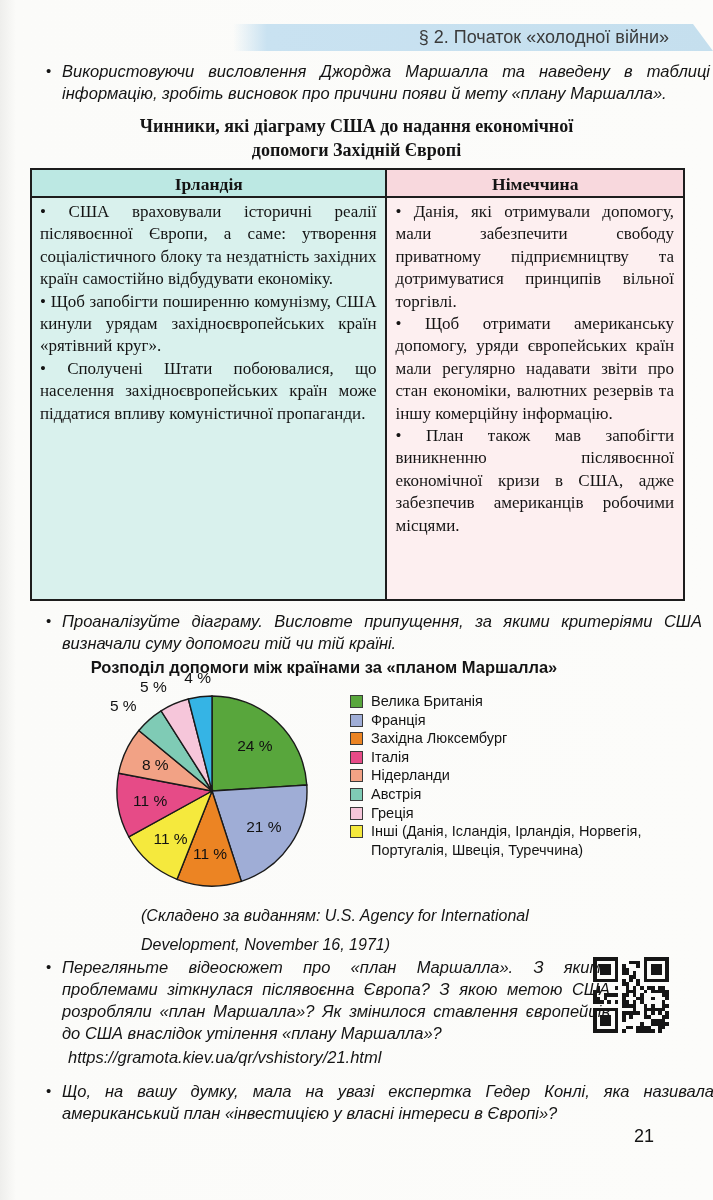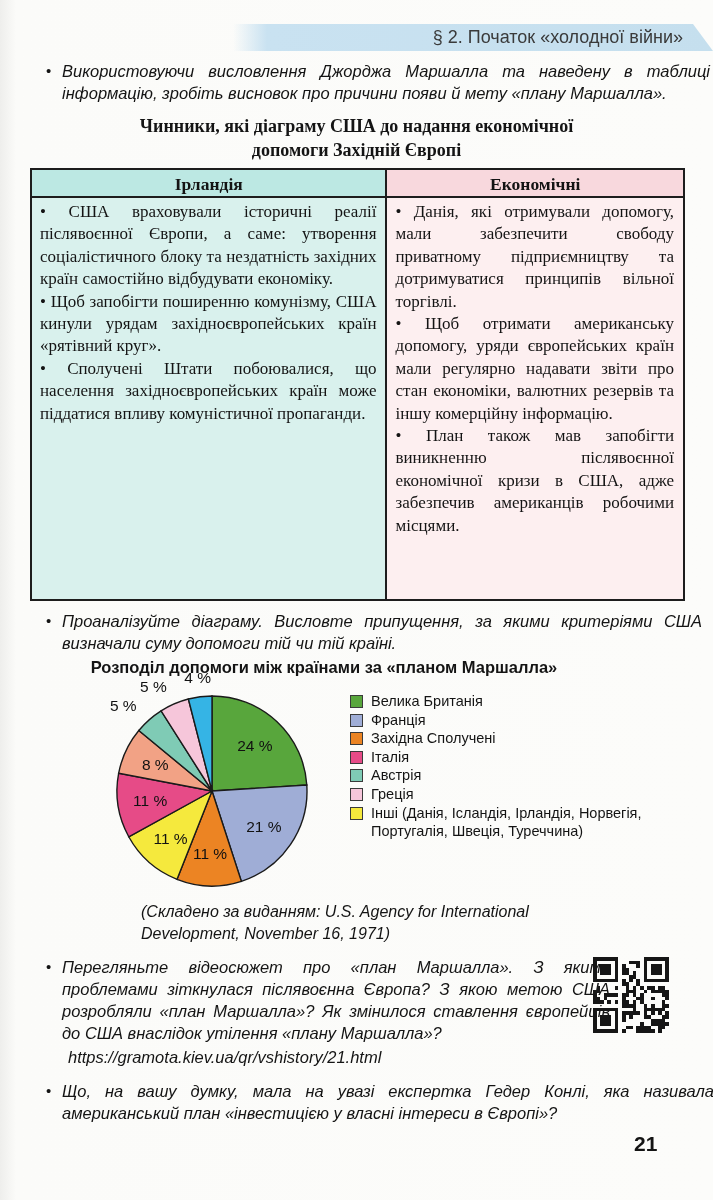--- a/index.html
+++ b/index.html
@@ -9,21 +9,21 @@
     font-family:"Liberation Sans","DejaVu Sans",sans-serif;color:#141414;
   }
   
   .header-bar{
     position:absolute;top:24px;left:233px;width:480px;height:27px;
     background:linear-gradient(to right,rgba(201,226,241,0) 0,#c9e2f1 34px,#c5dfee 100%);
     clip-path:polygon(0 0,460px 0,480px 100%,0 100%);
     text-align:right;line-height:27px;font-size:18px;color:#3a3a3a;
     padding:0;box-sizing:border-box;
   }
-  .header-bar span{padding-right:30px;display:inline-block;}
+  .header-bar span{padding-right:44px;display:inline-block;}
   
   .bullet{position:absolute;padding-left:22px;font-style:italic;font-size:16.5px;line-height:22px;text-align:justify;}
   .bullet::before{content:"•";position:absolute;left:6px;top:0;font-style:normal;font-size:15px;}
   
   .tbl-title{position:absolute;top:114px;left:50%;transform:translateX(-50%);width:500px;
     text-align:center;font-family:"Liberation Serif","DejaVu Serif",serif;
     font-weight:bold;font-size:18px;line-height:24px;}
   
   .factors{position:absolute;top:168px;left:30px;width:655px;height:433px;
     border:2px solid #1d1d1d;box-sizing:border-box;display:grid;
@@ -41,43 +41,43 @@
   .factors li::before{content:"• ";}
   
   .chart-title{position:absolute;top:658px;left:0;width:648px;text-align:center;
     font-weight:bold;font-size:16.5px;}
   .pie-wrap{position:absolute;top:666px;left:85px;width:260px;height:228px;}
   .pie-label{font-size:15.5px;fill:#111;font-family:"Liberation Sans","DejaVu Sans",sans-serif;}
   .legend{position:absolute;top:692px;left:350px;width:330px;font-size:14.5px;line-height:18.6px;}
   .legend-row{display:flex;align-items:flex-start;margin-bottom:0;}
   .swatch{flex:0 0 13px;width:13px;height:13px;margin:3px 8px 0 0;border:1px solid #3a3a3a;box-sizing:border-box;}
   .legend-label{flex:1;}
-  .source{position:absolute;top:901px;left:141px;width:470px;font-style:italic;font-size:16px;line-height:22px;}
+  .source{position:absolute;top:901px;left:141px;width:470px;font-style:italic;font-size:16px;line-height:29px;}
   
   .qr{position:absolute;top:957px;left:593px;width:76px;height:76px;}
   .url-line{display:block;margin-top:2px;padding-left:6px;font-style:italic;color:#141414;text-decoration:none;text-align:left;}
   
-  .pagenum{position:absolute;top:1126px;left:634px;font-weight:bold;font-size:21px;margin-top:6px;}
+  .pagenum{position:absolute;top:1126px;left:634px;font-weight:normal;font-size:18px;}
 </style>
 </head>
 <body>
 
 <div class="page">
 
   <div class="header-bar">
     <span>§ 2. Початок «холодної війни»</span>
   </div>
 
   <div class="bullet" style="top:60px;left:40px;width:648px;">Використовуючи висловлення Джорджа Маршалла та наведену в таблиці інформацію, зробіть висновок про причини появи й мету «плану Маршалла».</div>
 
   <div class="tbl-title">Чинники, які діаграму США до надання економічної допомоги Західній Європі</div>
 
   <div class="factors">
     <div class="th pol">Ірландія</div>
-    <div class="th eco">Економічні</div>
+    <div class="th eco">Німеччина</div>
     <div class="td pol">
       <ul>
           <li>США враховували історичні реалії післявоєнної Європи, а саме: утворення соціалістичного блоку та нездатність західних країн самостійно відбудувати економіку.</li>
           <li>Щоб запобігти поширенню комунізму, США кинули урядам західноєвропейських країн «рятівний круг».</li>
           <li>Сполучені Штати побоювалися, що населення західноєвропейських країн може піддатися впливу комуністичної пропаганди.</li>
         </ul>
     </div>
     <div class="td eco">
       <ul>
           <li>Данія, які отримували допомогу, мали забезпечити свободу приватному підприємництву та дотримуватися принципів вільної торгівлі.</li>
@@ -118,25 +118,29 @@
       <div class="legend-row">
         <span class="swatch" style="background: rgb(88, 166, 60);"></span>
         <span class="legend-label">Велика Британія</span>
       </div>
       <div class="legend-row">
         <span class="swatch" style="background: rgb(159, 173, 214);"></span>
         <span class="legend-label">Франція</span>
       </div>
       <div class="legend-row">
         <span class="swatch" style="background: rgb(236, 132, 35);"></span>
-        <span class="legend-label">Західна Сполучені</span>
+        <span class="legend-label">Західна Люксембург</span>
       </div>
       <div class="legend-row">
         <span class="swatch" style="background: rgb(230, 75, 135);"></span>
         <span class="legend-label">Італія</span>
+      </div>
+      <div class="legend-row">
+        <span class="swatch" style="background: rgb(242, 162, 133);"></span>
+        <span class="legend-label">Нідерланди</span>
       </div>
       <div class="legend-row">
         <span class="swatch" style="background: rgb(127, 203, 181);"></span>
         <span class="legend-label">Австрія</span>
       </div>
       <div class="legend-row">
         <span class="swatch" style="background: rgb(246, 198, 218);"></span>
         <span class="legend-label">Греція</span>
       </div>
       <div class="legend-row">

